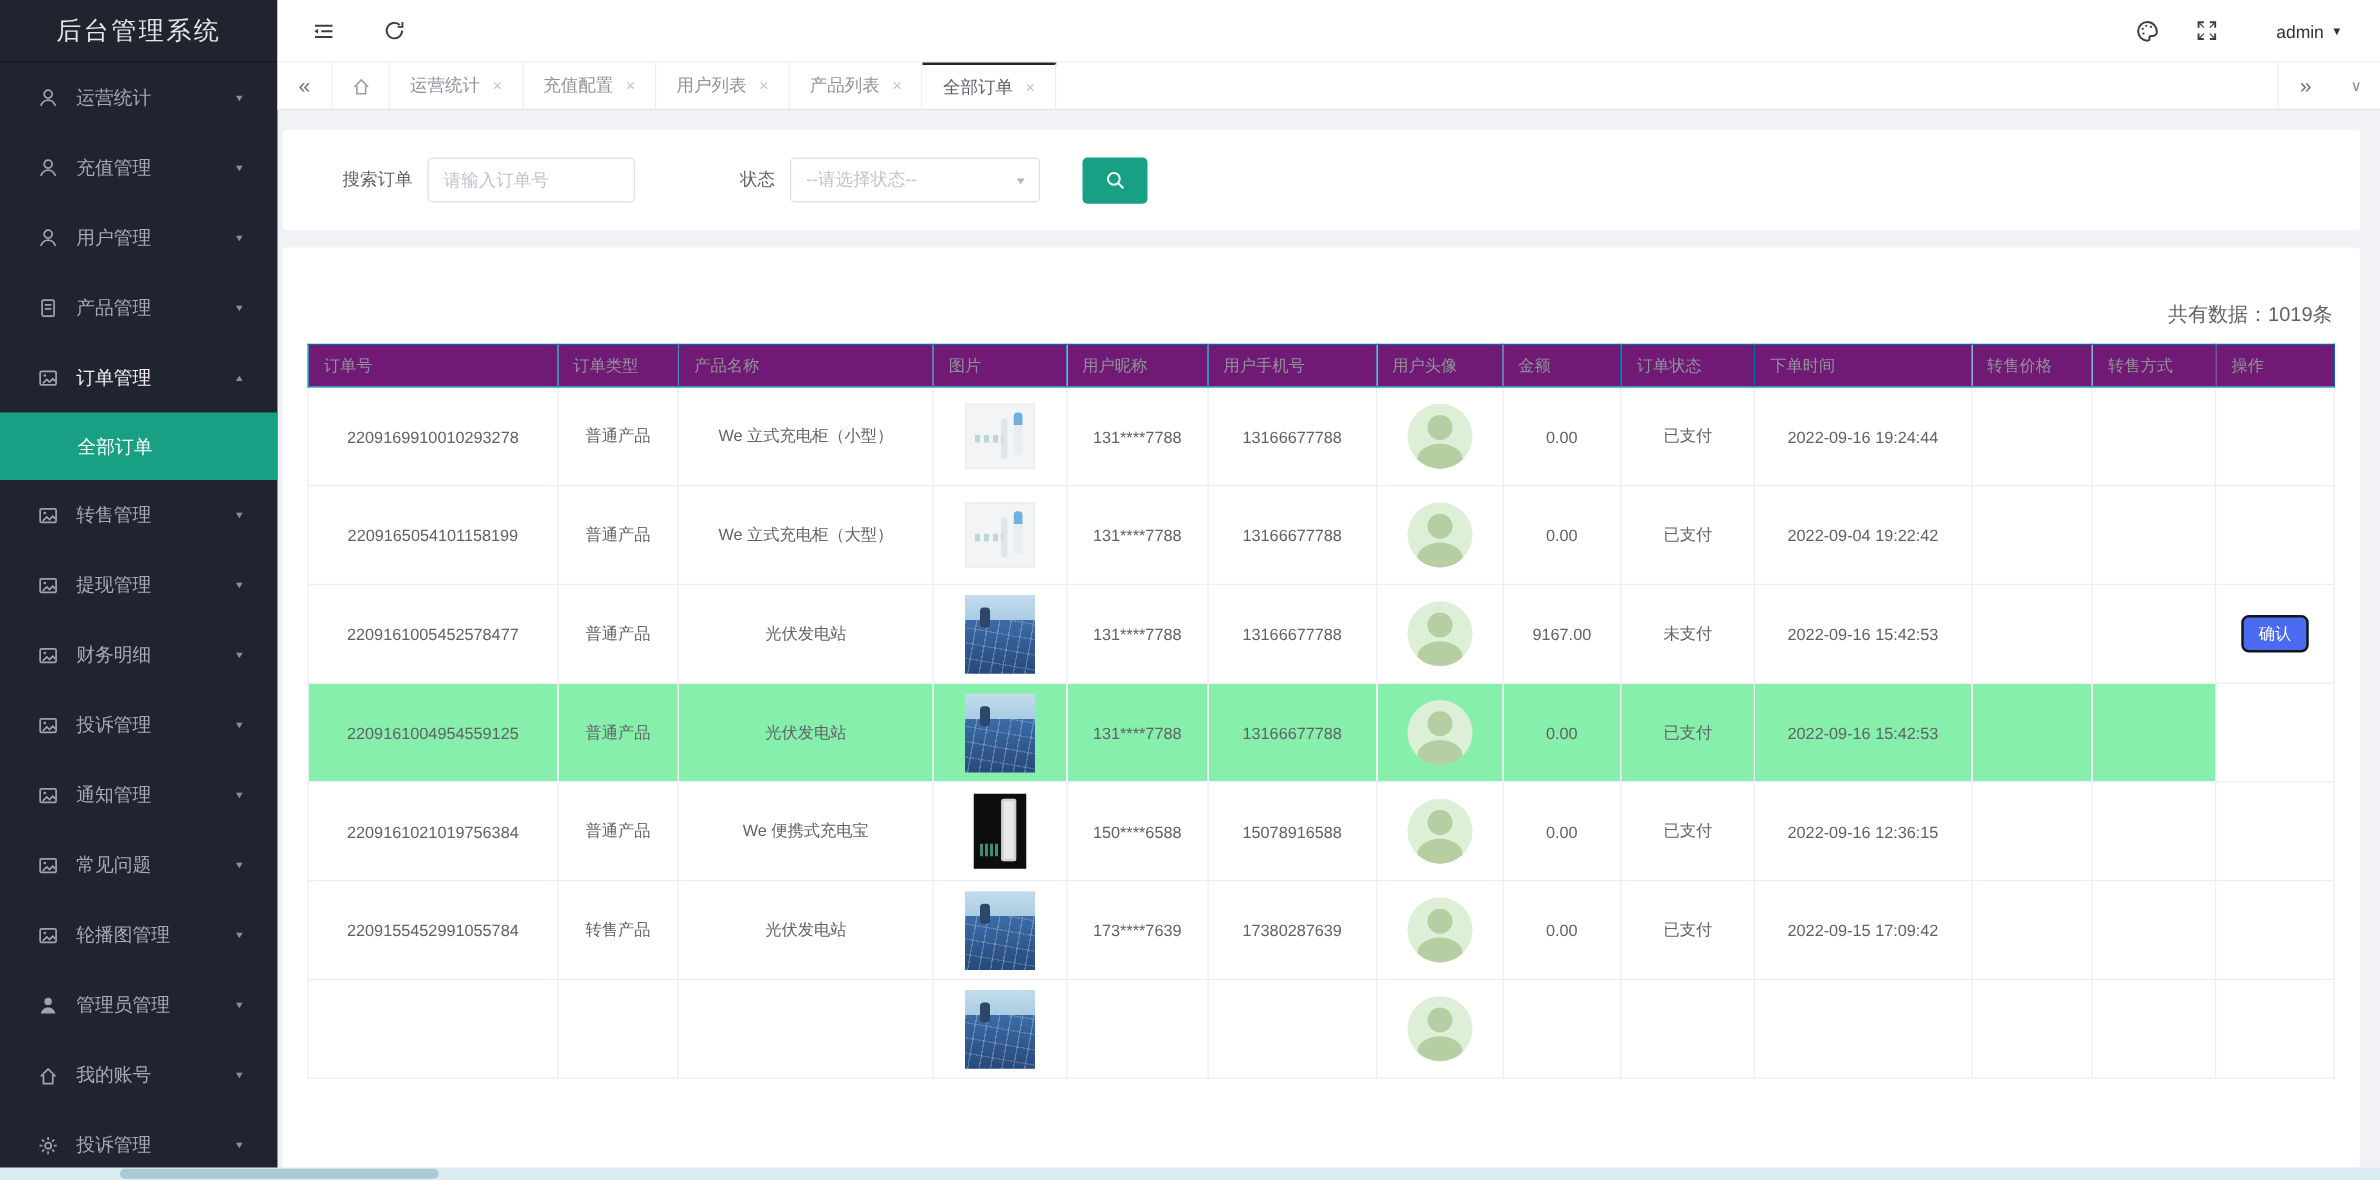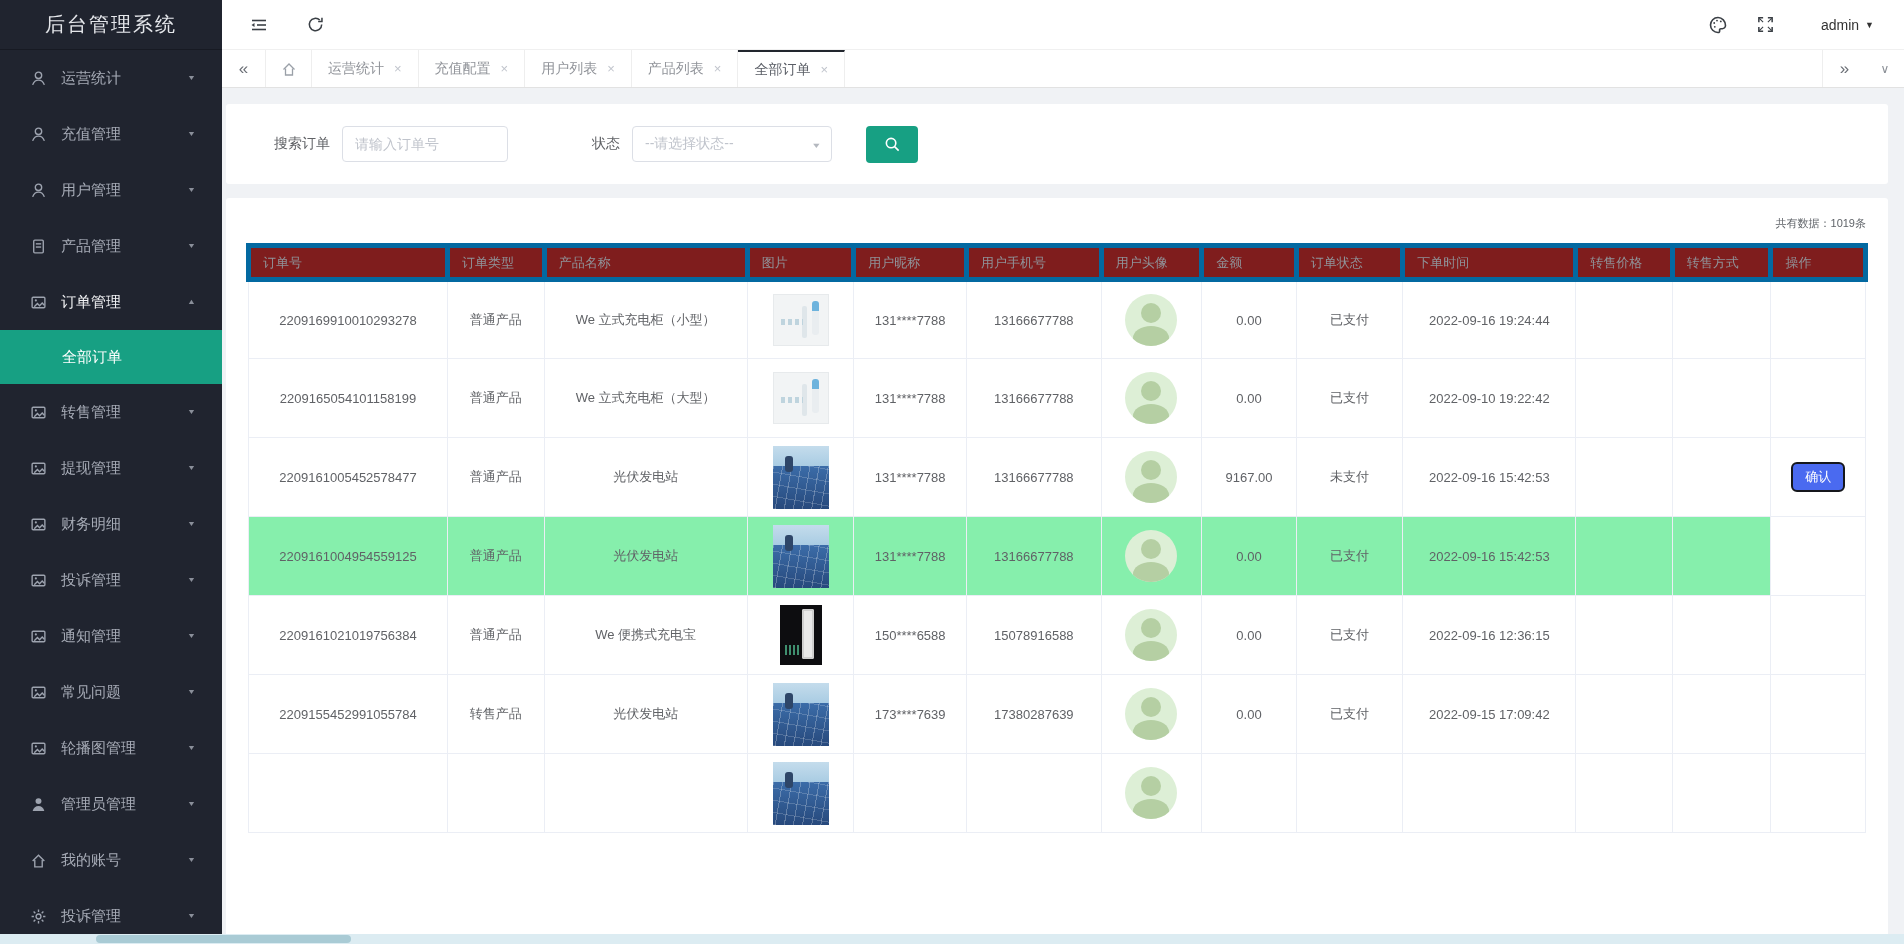--- a/index.html
+++ b/index.html
@@ -43,23 +43,23 @@
   .fld-label { font-size:14px; color:#606266; margin-right:12px; white-space:nowrap; }
   .inp { width:166px; height:36px; border:1px solid #dcdfe6; border-radius:4px; padding:0 12px; font-size:14px; color:#606266; outline:none; }
   .inp::placeholder { color:#c0c4cc; }
   .sel { width:200px; height:36px; border:1px solid #dcdfe6; border-radius:4px; padding:0 28px 0 12px; font-size:14px; color:#c0c4cc; display:flex; align-items:center; position:relative; cursor:pointer; background:#fff; }
   .sel .sel-caret { position:absolute; right:10px; top:13px; font-size:9px; color:#b4b8bf; transform:scale(1.2,.85); }
   .gap1 { width:84px; flex:none; }
   .search-btn { width:52px; height:37px; margin-left:34px; background:#17a083; border:none; border-radius:4px; display:flex; align-items:center; justify-content:center; cursor:pointer; }
 
   
   .table-card { background:#fff; border-radius:3px; margin-top:14px; flex:1; padding:14px 20px 0 20px; overflow:hidden; }
-  .total-line { text-align:right; font-size:11px; color:#5f6368; padding:4px 2px 12px 0; }
+  .total-line { text-align:right; font-size:16px; color:#5f6368; padding:4px 2px 12px 0;margin-top:26px; }
   table.grid { width:100%; border-collapse:collapse; table-layout:fixed; }
-  table.grid th { height:34px; background:#7f1d1d; border:5px solid #0369a1; font-weight:normal; font-size:13px; color:#909399; text-align:left; padding:0 0 0 12px; white-space:nowrap; overflow:hidden; }
+  table.grid th { height:34px; background:#701a75; border:1px solid #0369a1; font-weight:normal; font-size:13px; color:#909399; text-align:left; padding:0 0 0 12px; white-space:nowrap; overflow:hidden; }
   table.grid td { height:79px; border:1px solid #ebeef5; font-size:13px; color:#606266; text-align:center; padding:0 4px; white-space:nowrap; overflow:hidden; }
   tr.hovered td { background:#86efac; }
   tr.hovered td.op-cell { background:#fff; }
   td.outlined { border:1px solid #d8dce2; }
   .btn-confirm { background:#4a6af0; color:#fff; border:2px solid #15171c; border-radius:6px; font-size:13px; padding:4px 12px; cursor:pointer; }
 
   
   .avatar { display:inline-block; width:52px; height:52px; border-radius:50%; background:#ddefd6; position:relative; overflow:hidden; vertical-align:middle; }
   .avatar::before { content:""; position:absolute; left:16px; top:9px; width:20px; height:20px; border-radius:50%; background:#b5cfa3; }
   .avatar::after { content:""; position:absolute; left:8px; top:32px; width:36px; height:24px; border-radius:50%; background:#b5cfa3; }
@@ -401,21 +401,21 @@
             <tr>
               <td>2209165054101158199</td>
               <td>普通产品</td>
               <td>We 立式充电柜（大型）</td>
               <td><span class="pimg" data-img="cabinet"></span></td>
               <td>131****7788</td>
               <td>13166677788</td>
               <td><span class="avatar"></span></td>
               <td>0.00</td>
               <td>已支付</td>
-              <td>2022-09-10 19:22:42</td>
+              <td>2022-09-04 19:22:42</td>
               <td></td>
               <td></td>
               <td class="op-cell"></td>
             </tr>
             <tr>
               <td>2209161005452578477</td>
               <td>普通产品</td>
               <td>光伏发电站</td>
               <td><span class="pimg" data-img="solar"></span></td>
               <td>131****7788</td>

